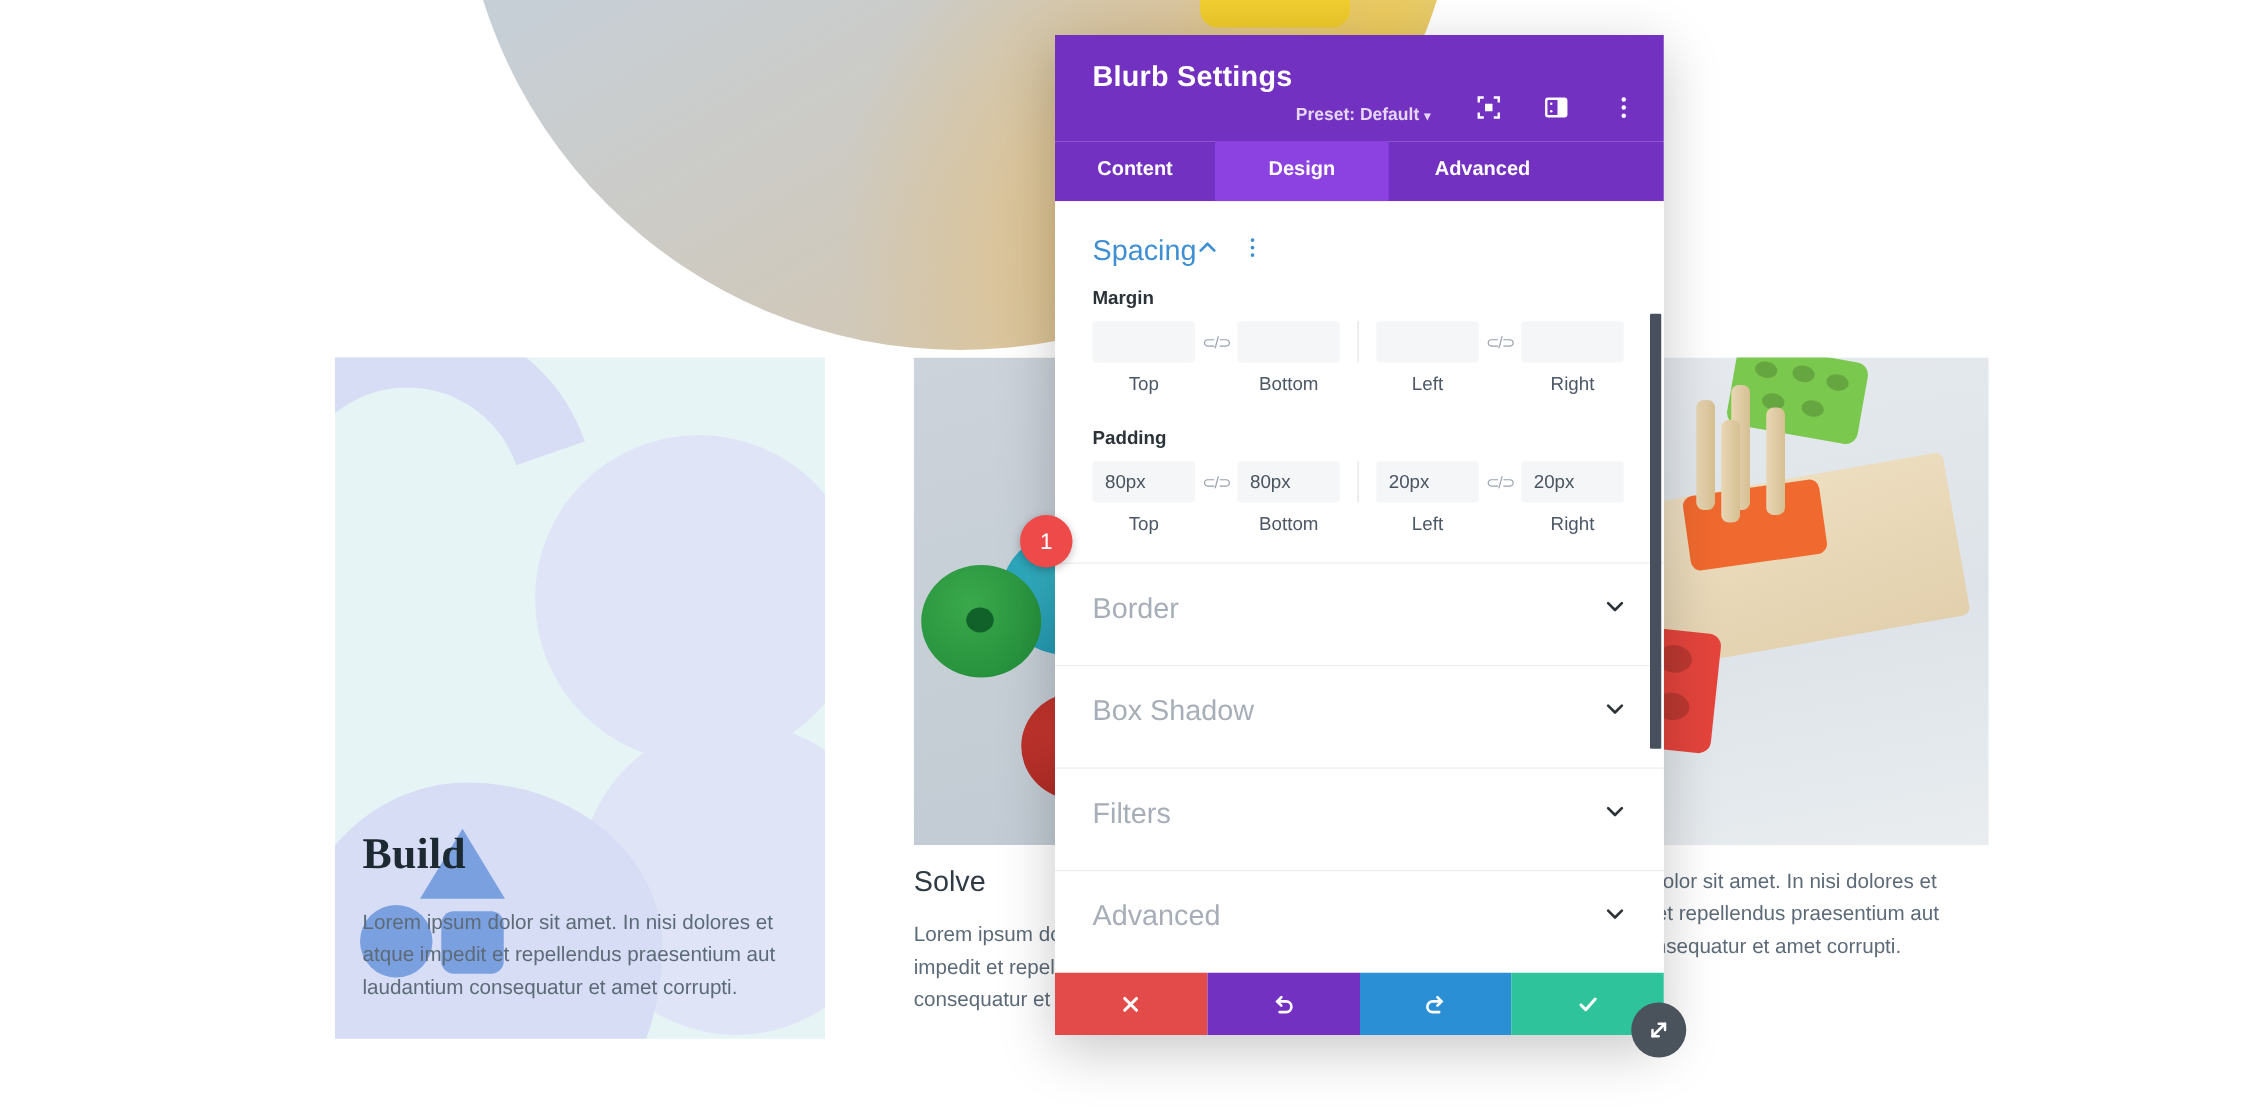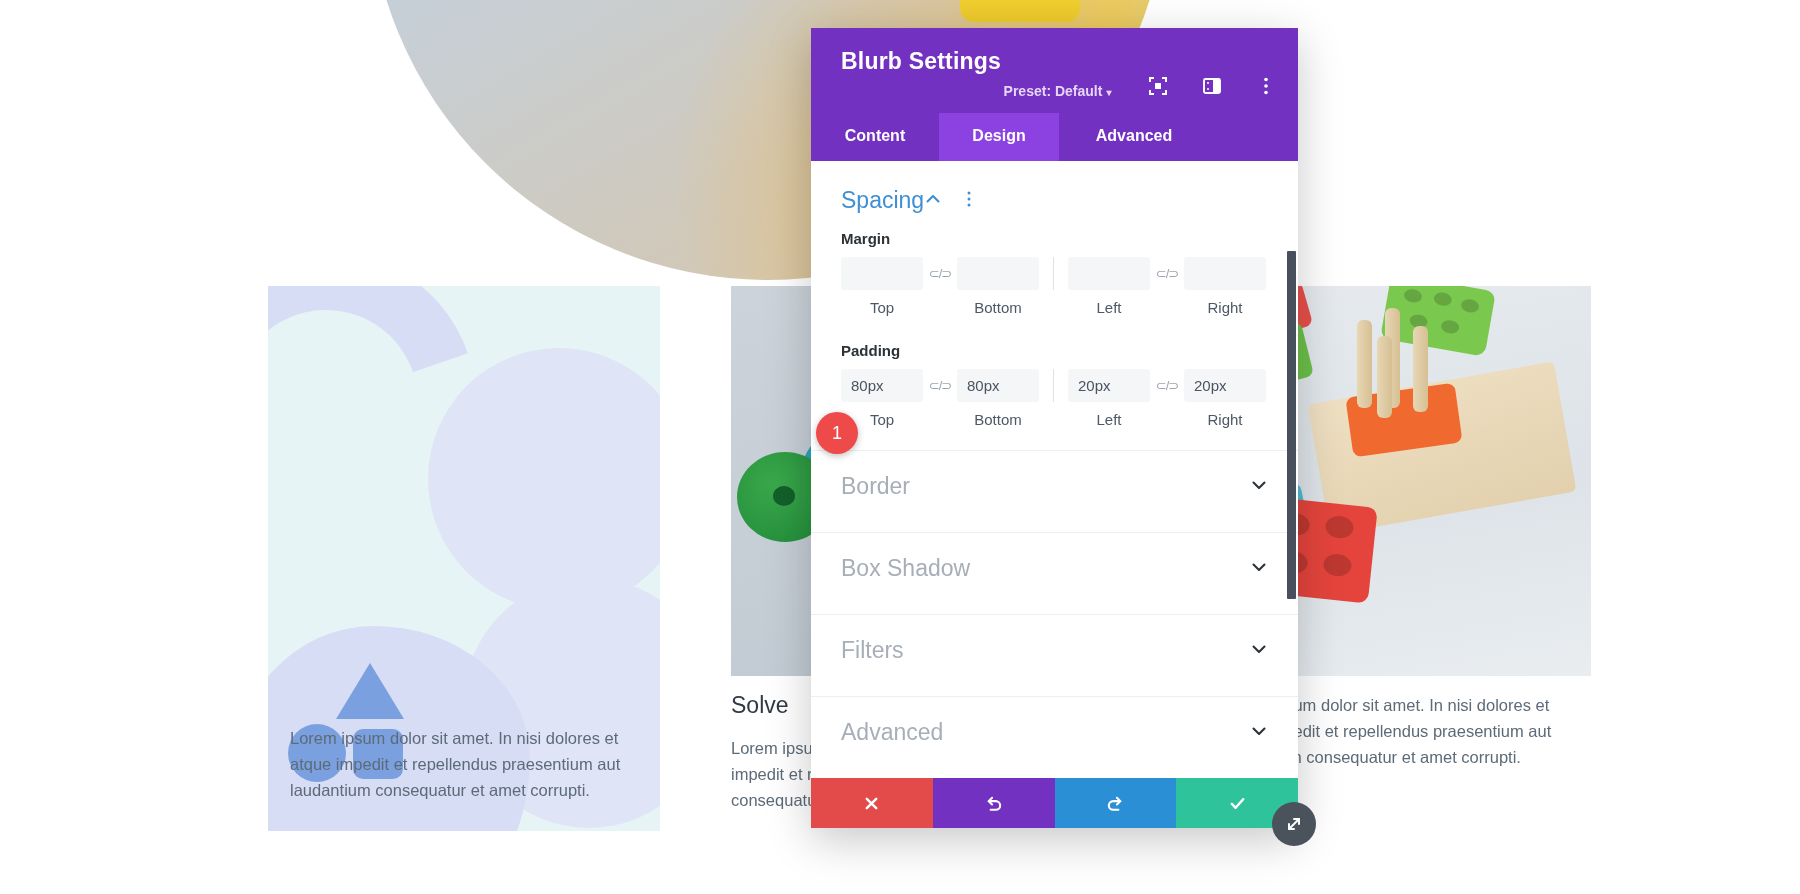--- a/index.html
+++ b/index.html
@@ -110,21 +110,21 @@
   .peg4 { left: 192px; top: 40px; height: 86px; }
   .blk-blue { left: -30px; top: 206px; width: 118px; height: 80px; border-radius: 10px; background:#4fbcd4; transform: rotate(-12deg); }
   .blk-red2 { left: 42px; top: 216px; width: 110px; height: 96px; border-radius: 10px; background:#e4443c; transform: rotate(6deg); }
   .blk-orange2 { left: -26px; top: 316px; width: 72px; height: 44px; border-radius: 8px; background:#f2732e; transform: rotate(22deg); }
   .hole { position:absolute; border-radius: 50%; background: rgba(0,0,0,.17); }
 
   .card-toys-text { position:absolute; left: 1221px; top: 406px; width: 370px; }
 
   
   .modal {
-    position: absolute; left: 811px; top: 28px;
+    position: absolute; left: 844px; top: 28px;
     width: 487px; height: 800px;
     background: #fff;
     box-shadow: 0 12px 42px rgba(0,0,0,.22);
     display: flex; flex-direction: column;
     z-index: 40;
   }
   .modal-header {
     background: #7331c1; padding: 20px 24px 14px 30px;
     position: relative;
   }
@@ -133,21 +133,21 @@
   .caret { font-size: 10px; margin-left: 4px; }
   .hdr-icons { position:absolute; right: 22px; top: 48px; display:flex; gap: 34px; align-items:center; }
   .hicon { width: 20px; height: 20px; cursor:pointer; }
 
   .tabs { display: flex; background: #7331c1; }
   .tab {
     padding: 14px 0 16px; font-size: 16px; font-weight: 700; color:#fff;
     text-align: center; cursor: pointer;
   }
   .tab-0 { width: 128px; }
-  .tab-1 { width: 120px; }
+  .tab-1 { width: 139px; }
   .tab-2 { width: 150px; }
   .tab.active { background: #8c42e0; }
 
   .modal-body { flex: 1; overflow: hidden; position: relative; background:#fff; }
 
   .section-head {
     display:flex; align-items:center; justify-content: flex-start;
     padding: 26px 30px 12px 30px;
   }
   .section-title-open { color:#3f8fd4; font-size: 23px; }
@@ -219,20 +219,21 @@
       <div class="ill">
         <div class="ill-swoosh"></div>
         <div class="ill-bigcircle"></div>
         <div class="ill-circle2"></div>
         <div class="ill-blob"></div>
         <div class="sh-tri"></div>
         <div class="sh-circle"></div>
         <div class="sh-square"></div>
       </div>
       <div class="card-text">
+        <div class="card-title-serif">Build</div>
         <div class="card-body">Lorem ipsum dolor sit amet. In nisi dolores et atque impedit et repellendus praesentium aut laudantium consequatur et amet corrupti.</div>
       </div>
     </div>
 
     <div class="card card-solve">
       <div class="ph">
         <div class="ph-bg"></div>
         <div class="ring ring-teal"></div>
         <div class="ring ring-green"></div>
         <div class="ring ring-red"></div>

